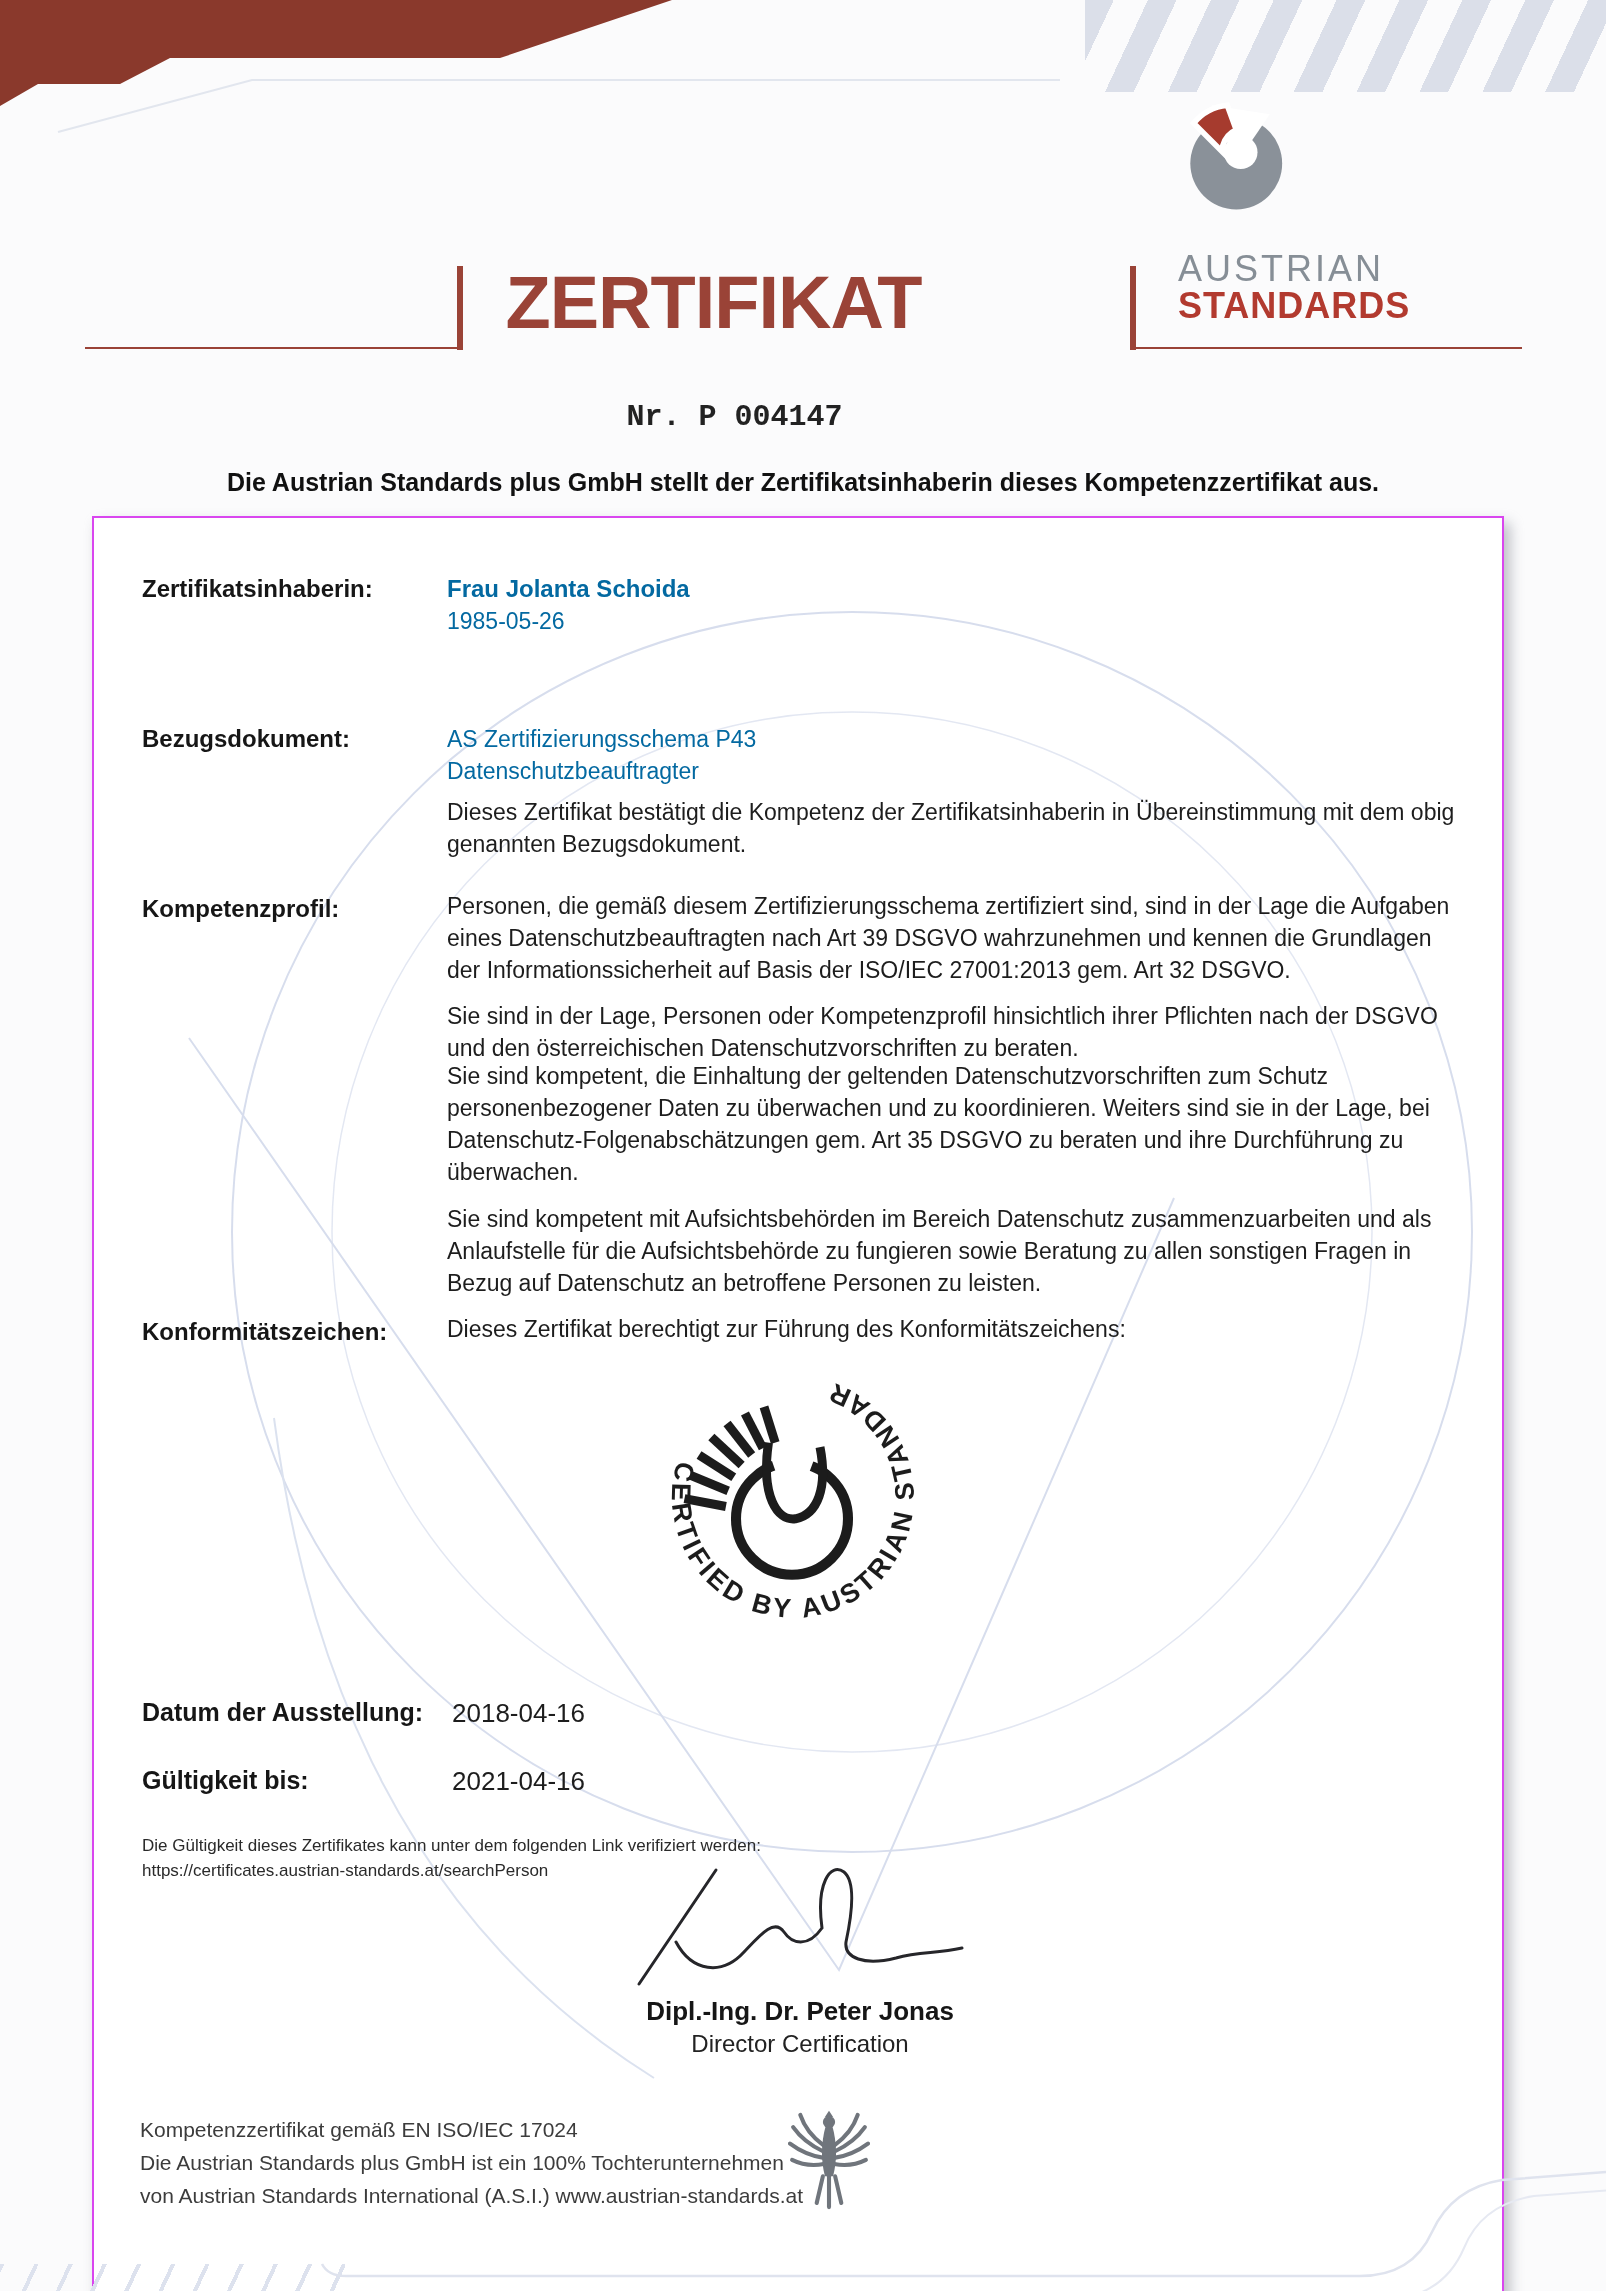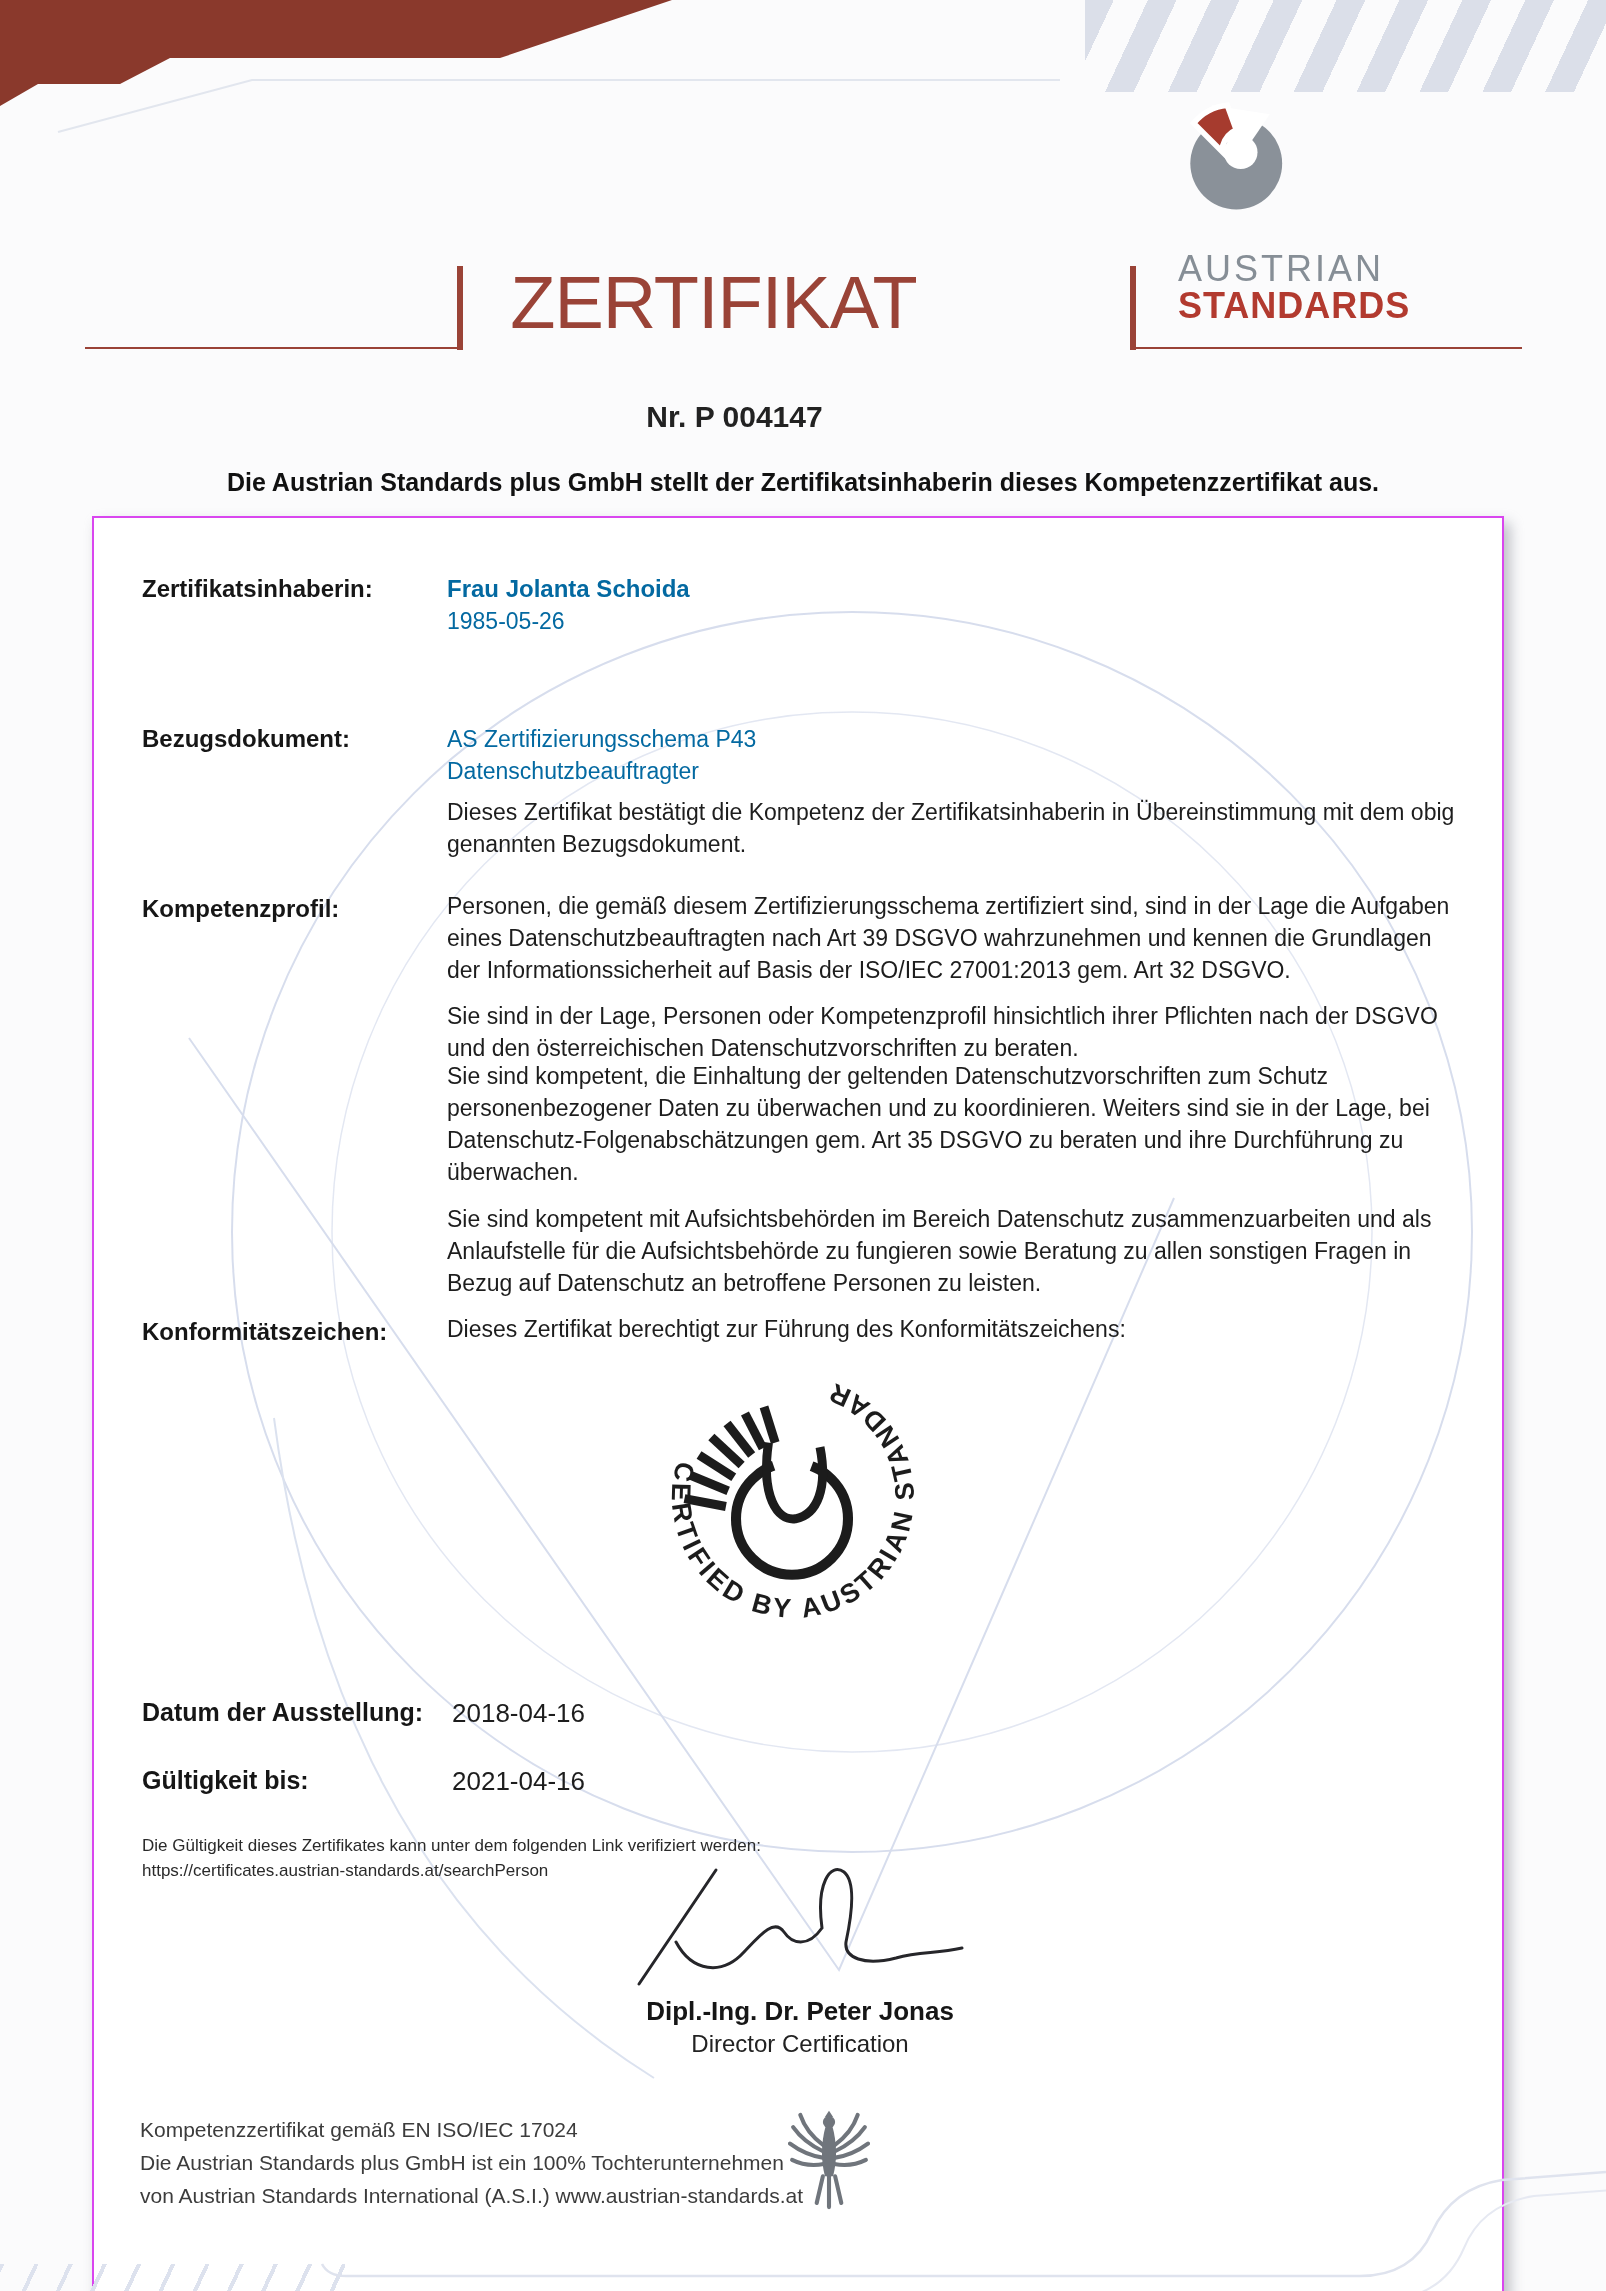--- a/index.html
+++ b/index.html
@@ -20,29 +20,29 @@
   }
 
   
   #header-logo{left:1178px;top:100px;display:flex;align-items:flex-start;gap:18px;flex-direction:column;}
   #header-logo .logo-text{padding-top:14px;line-height:1.04;}
   .logo-line1{font-size:36px;font-weight:500;letter-spacing:3px;color:#868e96;}
   .logo-line2{font-size:36px;font-weight:700;letter-spacing:1px;color:#b23a2f;}
 
   
   #cert-title{left:0;top:260px;width:1427px;text-align:center;
-    font-size:74px;font-weight:normal;letter-spacing:-1px;color:#9a4337;}
+    font-size:74px;font-weight:bold;letter-spacing:-1px;color:#9a4337;}
   .title-rule{background:#9a4337;}
   #rule-left-h{left:85px;top:347px;width:372px;height:2px;}
   #rule-left-v{left:457px;top:266px;width:6px;height:84px;}
   #rule-right-v{left:1130px;top:266px;width:6px;height:84px;}
   #rule-right-h{left:1136px;top:347px;width:386px;height:2px;}
 
   #cert-number{left:0;top:400px;width:1469px;text-align:center;
-    font-size:30px;font-weight:bold;color:#222;}
+    font-size:30px;font-weight:bold;color:#222;font-family:Liberation Mono, monospace;}
   #cert-intro{left:0;top:468px;width:1606px;text-align:center;
     font-size:25px;font-weight:bold;color:#111;}
 
   
   #boxwrap{left:92px;top:516px;filter:drop-shadow(6px 7px 7px rgba(110,116,128,.45));}
   #cert-box{
     position:relative;width:1412px;height:1976px;background:#fff;
     border:2px solid #d946ef;box-sizing:border-box;
     clip-path:polygon(0 0,100% 0,100% calc(100% - 42px),calc(100% - 42px) 100%,0 100%);
   }

